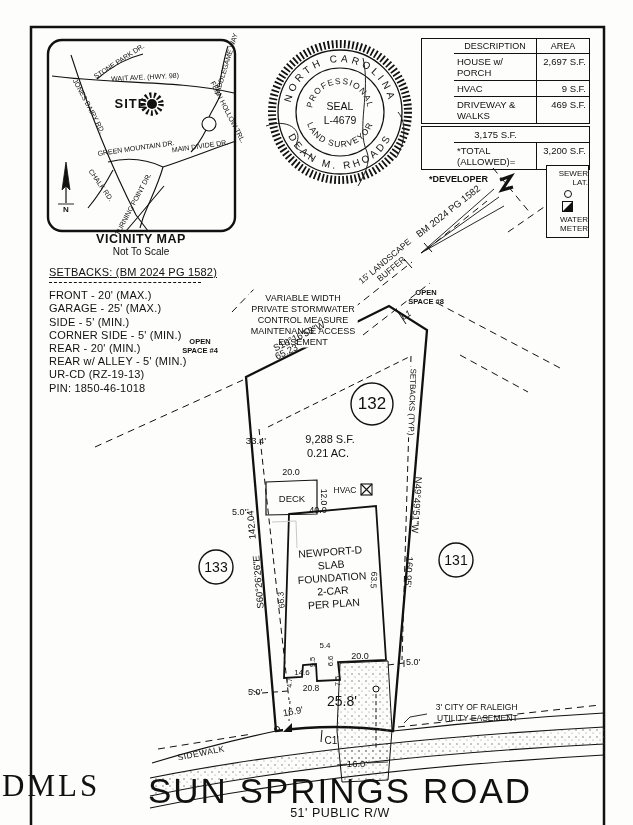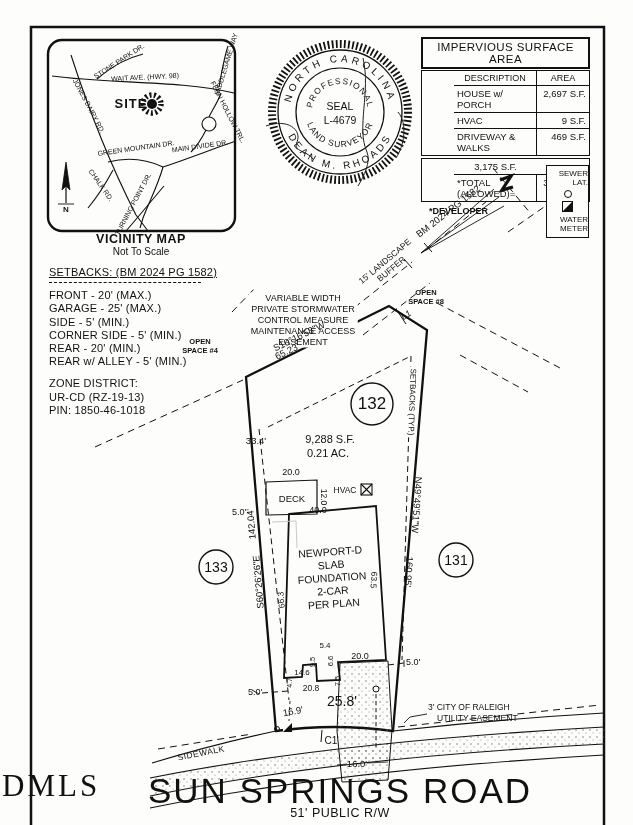--- a/index.html
+++ b/index.html
@@ -1,20 +1,20 @@
 <!DOCTYPE html>
 <html><head>
 <meta charset="utf-8">
 <style>
   html,body{margin:0;padding:0;background:#e8e8e8;}
   #page{position:relative;width:633px;height:825px;background:#fdfdfc;overflow:hidden;
         font-family:"Liberation Sans",sans-serif;color:#111;}
   svg{position:absolute;left:0;top:0;}
   .t{position:absolute;transform:translate(-50%,-50%);white-space:nowrap;color:#111;}
-  .tl{position:absolute;white-space:nowrap;color:#111;}
+  .tl{position:absolute;white-space:nowrap;color:#111;text-align:right;}
   .ctr{text-align:center;}
   .bg{background:#fdfdfc;padding:0 2px;}
   
   #imp{position:absolute;left:421px;top:37px;width:169px;}
   #imp .title{border:2px solid #111;font-size:11.5px;text-align:center;padding:2px 0;letter-spacing:.4px;}
   #imp .grid{border:1.5px solid #111;margin-top:1px;padding-left:32px;}
   #imp .row{display:flex;border-top:1.5px solid #111;font-size:9.5px;}
   #imp .row:first-child{border-top:none;}
   #imp .c1{width:100px;padding:2px 3px;border-right:1.5px solid #111;}
   #imp .c2{width:60px;padding:2px 3px;text-align:right;}
@@ -191,21 +191,20 @@
 <div class="t" style="left:136px;top:148px;font-size:7px;transform:translate(-50%,-50%) rotate(-8deg)">GREEN MOUNTAIN DR.</div>
 <div class="t" style="left:200px;top:146px;font-size:7px;transform:translate(-50%,-50%) rotate(-8deg)">MAIN DIVIDE DR.</div>
 <div class="t" style="left:101px;top:185px;font-size:7px;transform:translate(-50%,-50%) rotate(55deg)">CHALK RD.</div>
 <div class="t" style="left:133px;top:204px;font-size:7px;transform:translate(-50%,-50%) rotate(-62deg)">TURNING POINT DR.</div>
 <div class="t" style="left:131px;top:103px;font-size:13px;font-weight:bold;letter-spacing:1px">SITE</div>
 <div class="t" style="left:66px;top:209px;font-size:8px;font-weight:bold">N</div>
 <div class="t" style="left:141px;top:239px;font-size:12.5px;font-weight:bold;letter-spacing:.5px">VICINITY MAP</div>
 <div class="t" style="left:141px;top:251px;font-size:10px">Not To Scale</div>
 
 <div id="imp">
-  <div class="title">IMPERVIOUS SURFACE AREA</div>
   <div class="grid">
     <div class="row hdr">
           <div class="c1">DESCRIPTION</div>
           <div class="c2">AREA</div>
         </div>
     <div class="row">
           <div class="c1">HOUSE w/ PORCH</div>
           <div class="c2">2,697 S.F.</div>
         </div>
     <div class="row">
@@ -240,21 +239,20 @@
 
 <div id="sb">
   <div class="ttl">SETBACKS: (BM 2024 PG 1582)</div>
   <div class="dash"></div>
   <div>FRONT - 20' (MAX.)</div>
   <div>GARAGE - 25' (MAX.)</div>
   <div>SIDE - 5' (MIN.)</div>
   <div>CORNER SIDE - 5' (MIN.)</div>
   <div>REAR - 20' (MIN.)</div>
   <div>REAR w/ ALLEY - 5' (MIN.)</div>
-  <div class="zone">ZONE DISTRICT:</div>
   <div>UR-CD (RZ-19-13)</div>
   <div>PIN: 1850-46-1018</div>
 </div>
 
 <div class="t ctr" style="left:200px;top:346px;font-size:7.5px;line-height:8.5px;font-weight:bold">
   <div>OPEN</div>
       <div>SPACE #4</div>
 </div>
 <div class="t ctr" style="left:426px;top:297px;font-size:7.5px;line-height:8.5px;font-weight:bold">
   <div>OPEN</div>

